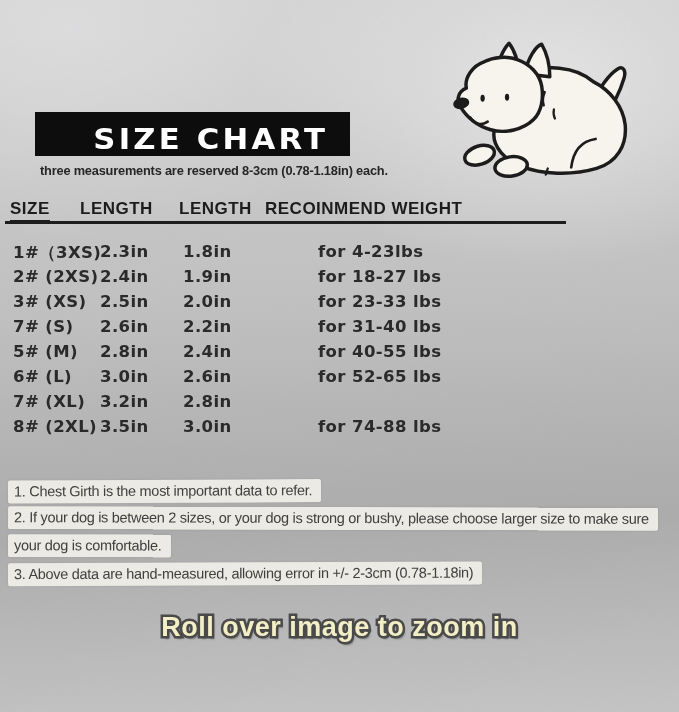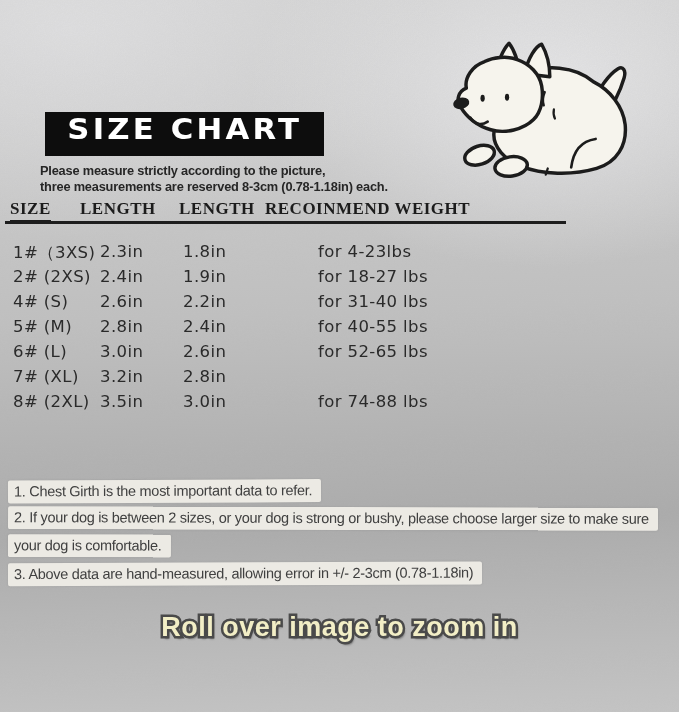--- a/index.html
+++ b/index.html
@@ -10,49 +10,49 @@
     width:679px;height:712px;
     overflow:hidden;
     background:
       radial-gradient(420px 260px at 80% 12%, rgba(238,238,240,0.85), rgba(238,238,240,0) 70%),
       radial-gradient(520px 300px at 10% 4%, rgba(232,232,234,0.7), rgba(232,232,234,0) 70%),
       linear-gradient(178deg,#d3d3d3 0%,#cccccc 20%,#c0c0c0 44%,#b1b1b1 62%,#a9a9a9 73%,#b7b7b7 86%,#c5c5c5 100%);
   }
   .texture{position:absolute;inset:0;width:100%;height:100%;opacity:.16;pointer-events:none;}
 
   .title-box{
-    position:absolute;left:45px;top:112px;width:279px;height:44px;
+    position:absolute;left:35px;top:112px;width:279px;height:44px;
     background:#0d0d0d;
-    display:flex;align-items:flex-start;justify-content:center;
+    display:flex;align-items:flex-end;justify-content:center;padding-left:36px;
   }
   .title-text{
     color:#ffffff;
     font-family:"DejaVu Sans",sans-serif;
     font-weight:bold;font-size:29px;letter-spacing:3px;
     transform:scaleX(1.06);white-space:nowrap;
   }
 
   .subtitle{
     position:absolute;left:40px;top:163px;
     font-size:12.8px;font-weight:bold;color:#262626;
     letter-spacing:-0.2px;line-height:15.5px;white-space:nowrap;
   }
 
   .thead{position:absolute;top:199px;left:0;width:679px;height:22px;
-    font-family:Liberation Serif, serif;font-weight:bold;font-size:17px;color:#1c1c1c;}
+    font-family:Liberation Sans, sans-serif;font-weight:bold;font-size:17px;color:#1c1c1c;}
   .thead span{position:absolute;top:0;white-space:nowrap;letter-spacing:0.5px;}
   .h-size{left:10px;border-bottom:2.5px solid #1c1c1c;padding-bottom:1px;}
   .h-length{left:80px;}
   .h-width{left:179px;}
   .h-weight{left:265px;}
   .head-rule{position:absolute;left:5px;top:221px;width:561px;height:2.5px;background:#1d1d1d;}
 
   .rows{position:absolute;top:240px;left:0;width:679px;}
   .trow{position:relative;height:25px;
-    font-family:"DejaVu Sans",sans-serif;font-weight:normal;font-size:16.5px;color:#2a2a2a;}
+    font-family:"DejaVu Sans",sans-serif;font-weight:bold;font-size:16.5px;color:#2a2a2a;}
   .trow span{position:absolute;top:2px;white-space:nowrap;letter-spacing:0.4px;}
   .c1{left:13px;}
   .c2{left:100px;}
   .c3{left:183px;}
   .c4{left:318px;}
 
   .notes{
     position:absolute;left:8px;top:477px;width:668px;
     font-size:14.5px;color:#404040;letter-spacing:-0.3px;
     line-height:27.5px;
@@ -98,21 +98,20 @@
       <feColorMatrix in="n" type="matrix" values="0 0 0 0 0.5  0 0 0 0 0.5  0 0 0 0 0.5  0.6 0.6 0.6 0 0"></feColorMatrix>
     </filter>
     <rect width="100%" height="100%" filter="url(#grain)"></rect>
   </svg>
 
   <div class="title-box">
     <span class="title-text">SIZE CHART</span>
   </div>
 
   <div class="subtitle">
-    <div>Please measure strictly according to the picture,</div>
     <div>three measurements are reserved 8-3cm (0.78-1.18in) each.</div>
   </div>
 
   <div class="thead">
     <span class="h-size">SIZE</span>
     <span class="h-length">LENGTH</span>
     <span class="h-width">LENGTH</span>
     <span class="h-weight">RECOINMEND WEIGHT</span>
   </div>
   <div class="head-rule"></div>
@@ -124,21 +123,27 @@
       <span class="c3">1.8in</span>
       <span class="c4">for 4-23lbs</span>
     </div>
     <div class="trow">
       <span class="c1">2# (2XS)</span>
       <span class="c2">2.4in</span>
       <span class="c3">1.9in</span>
       <span class="c4">for 18-27 lbs</span>
     </div>
     <div class="trow">
-      <span class="c1">4# (S)</span>
+      <span class="c1">3# (XS)</span>
+      <span class="c2">2.5in</span>
+      <span class="c3">2.0in</span>
+      <span class="c4">for 23-33 lbs</span>
+    </div>
+    <div class="trow">
+      <span class="c1">7# (S)</span>
       <span class="c2">2.6in</span>
       <span class="c3">2.2in</span>
       <span class="c4">for 31-40 lbs</span>
     </div>
     <div class="trow">
       <span class="c1">5# (M)</span>
       <span class="c2">2.8in</span>
       <span class="c3">2.4in</span>
       <span class="c4">for 40-55 lbs</span>
     </div>

